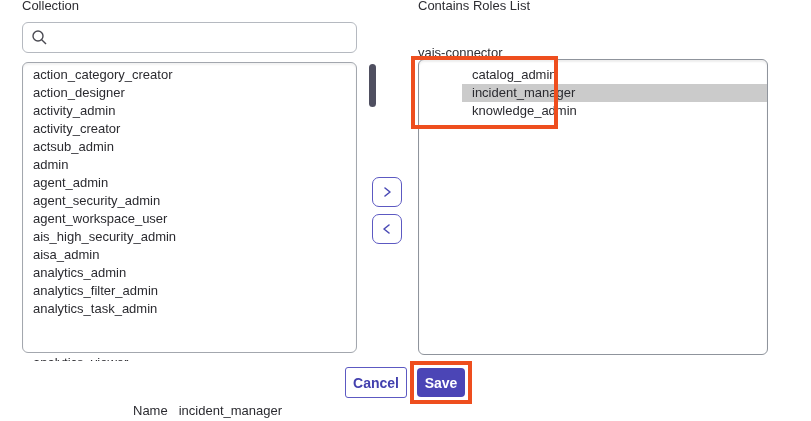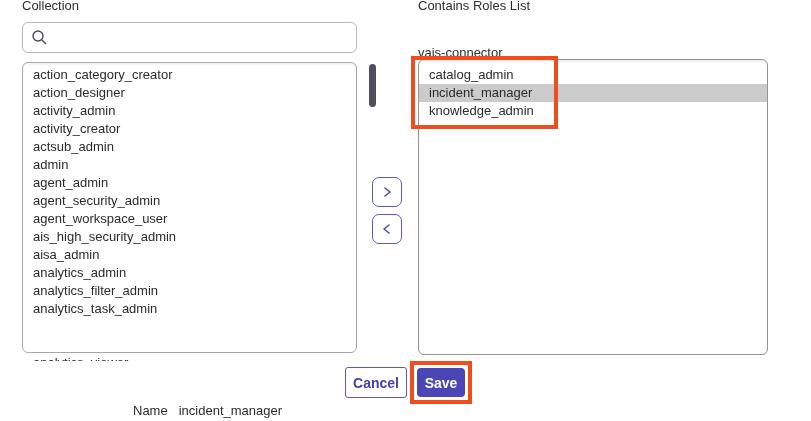--- a/index.html
+++ b/index.html
@@ -30,20 +30,21 @@
   }
   .listbox.left {
     left:22px; top:62px; width:335px; height:291px;
     border:1px solid #a3a7ae; padding-top:3px;
     box-shadow: inset 0 2px 2px rgba(0,0,0,0.05);
   }
   .listbox.right {
     left:418px; top:59px; width:350px; height:296px;
     border:1px solid #8f949c; padding-top:6px;
     box-shadow: inset 0 2px 2px rgba(0,0,0,0.07);
+    padding-left: 43px;
   }
   .list-item {
     height:18px; line-height:18px; padding:0 10px; white-space:nowrap;
     color:#2b2b30; cursor:default;
   }
   .list-item.selected { background:#cbcbcb; }
   .scroll-thumb {
     position:absolute; right:3px; top:2px; width:7px; height:43px;
     background:#4f4f60; border-radius:4px;
   }

